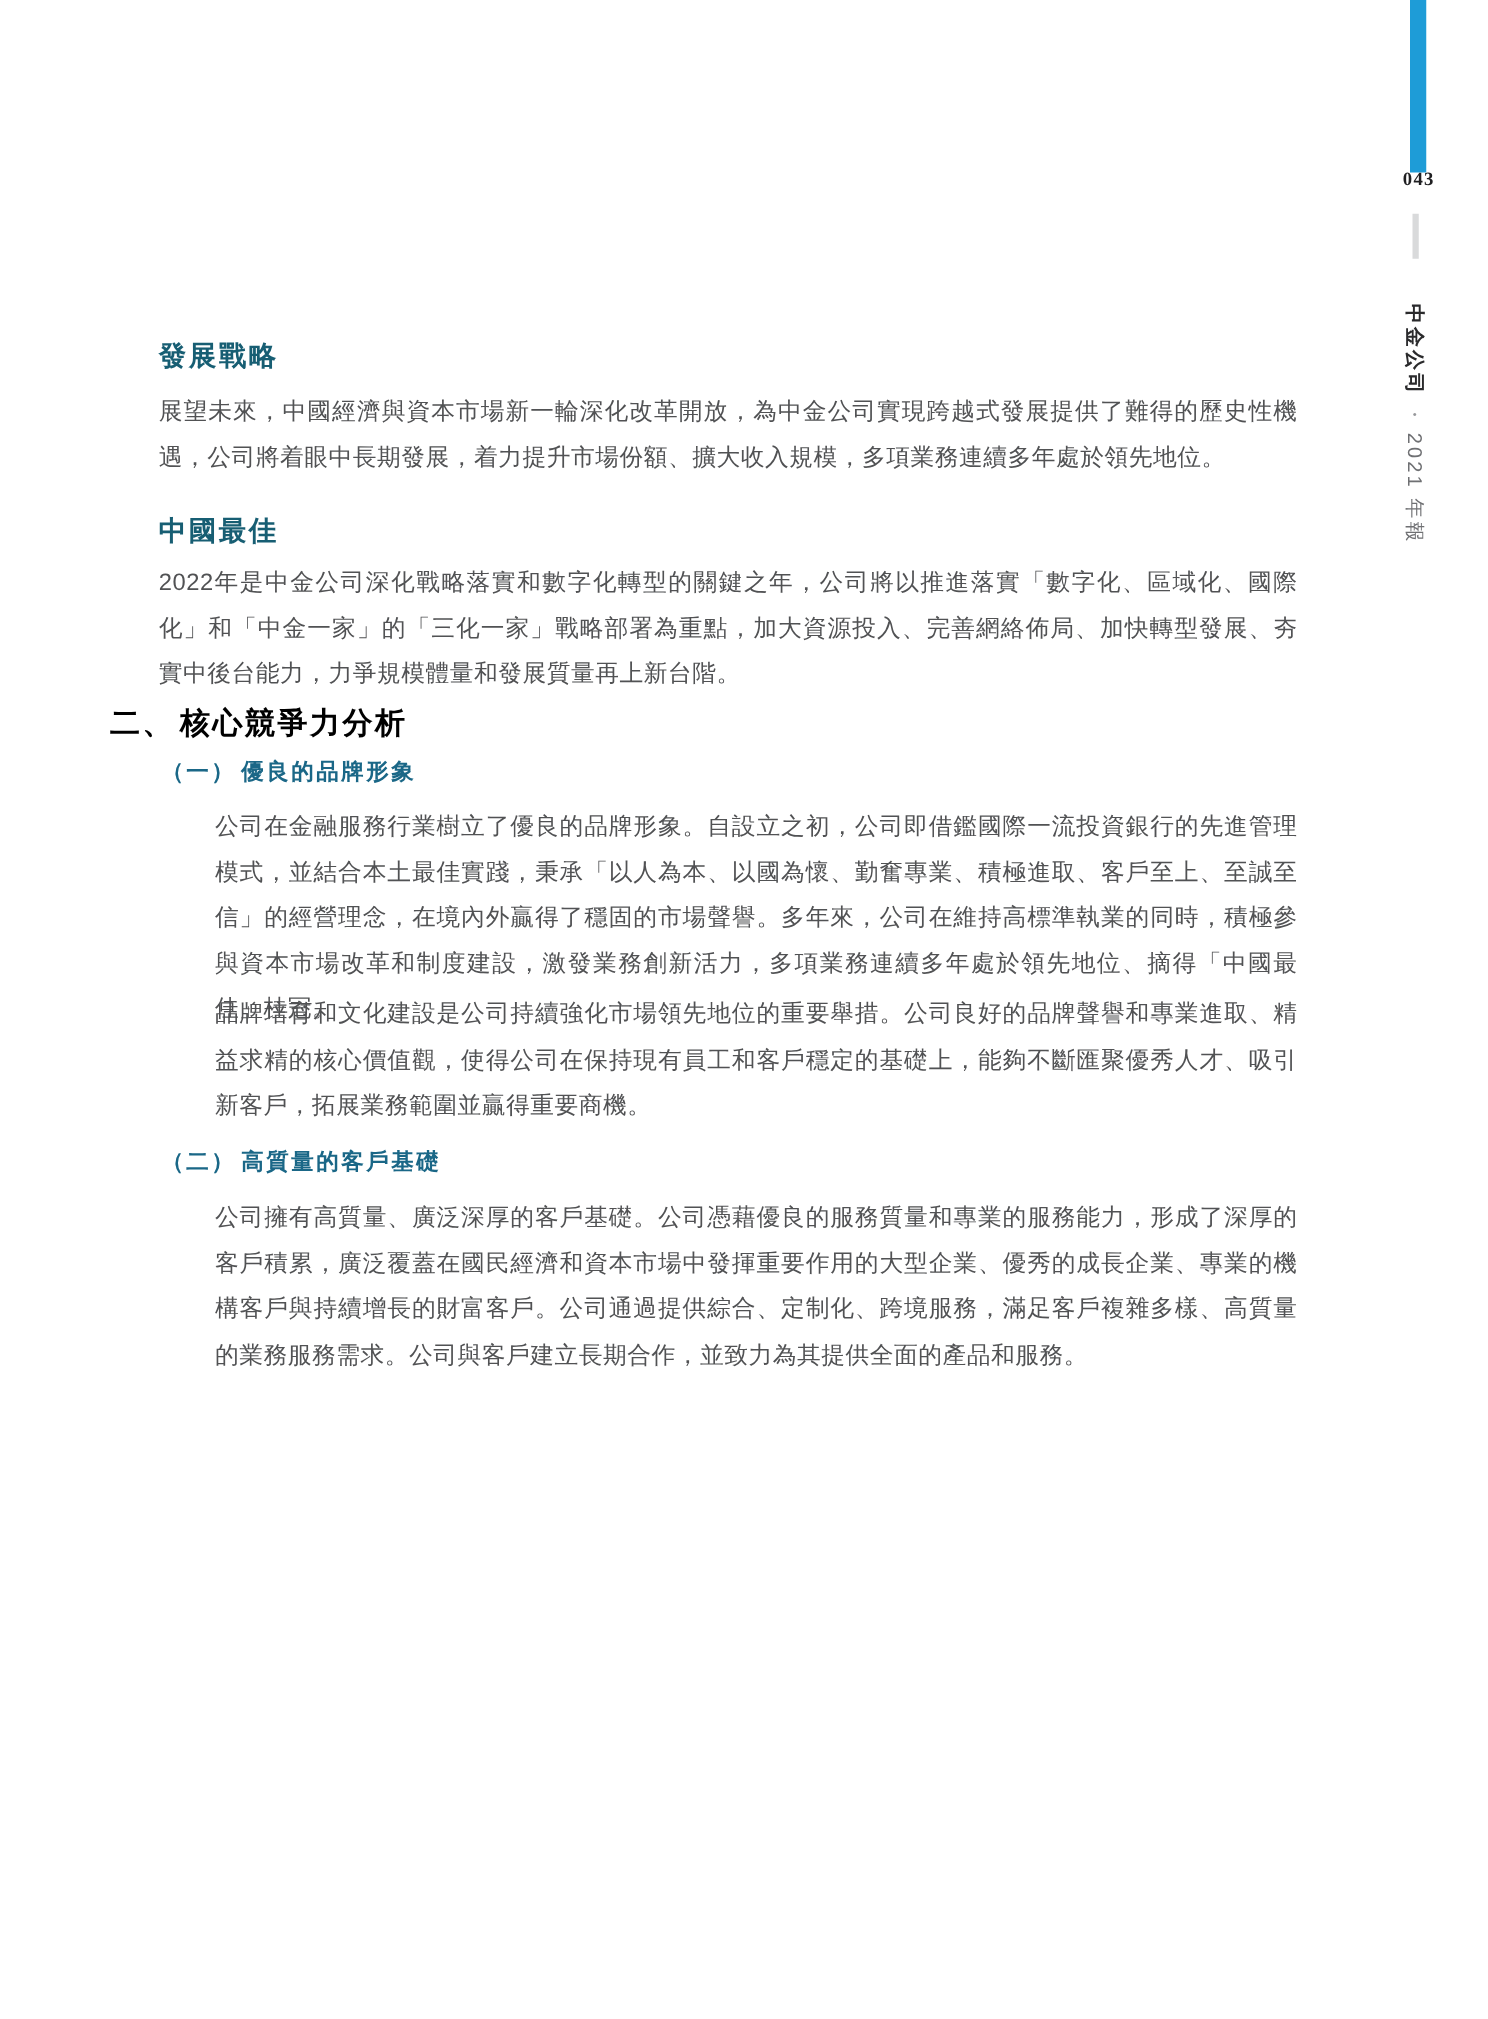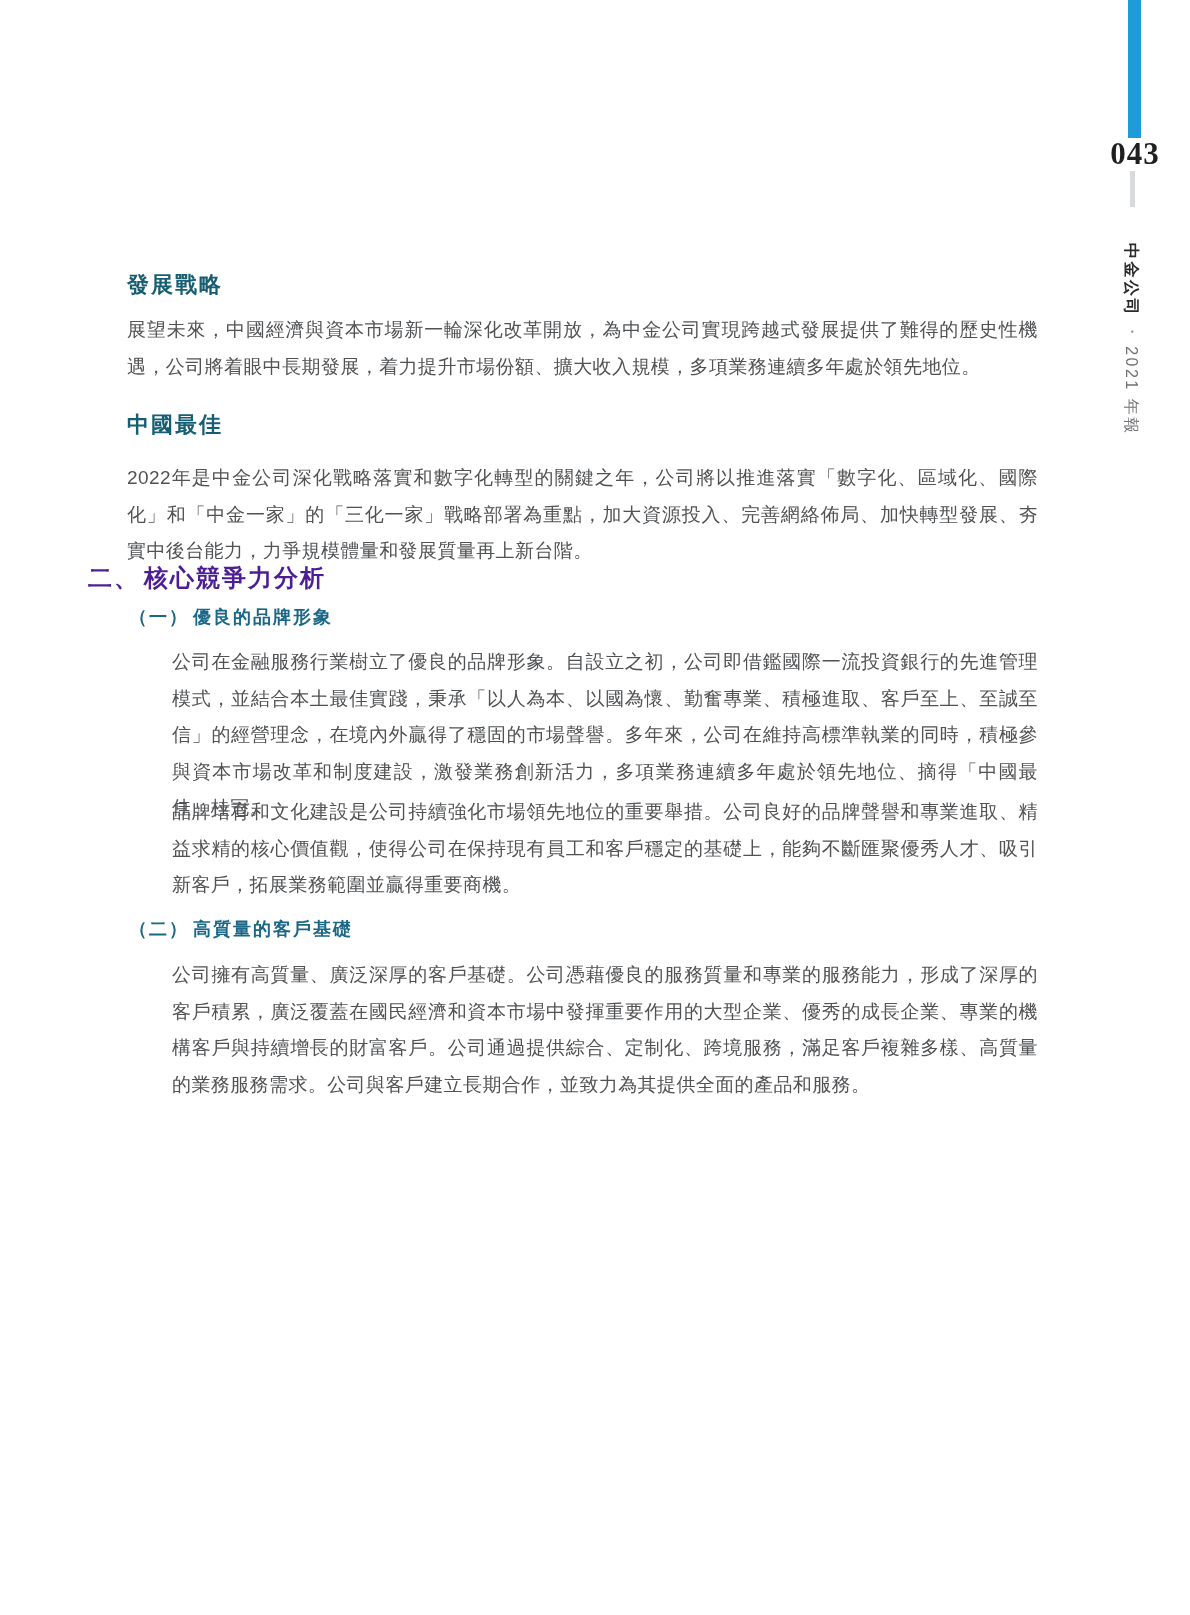--- a/index.html
+++ b/index.html
@@ -13,21 +13,21 @@
   }
   .accent-bar {
     position:absolute; left:1128px; top:0;
     width:13px; height:138px;
     background:#1E9CD7;
   }
   .page-number {
     position:absolute; left:1103px; top:136px; width:64px;
     text-align:center;
     font-family:"Liberation Serif", serif;
-    font-size:31px; font-weight:700; letter-spacing:1px;
+    font-size:15px; font-weight:700; letter-spacing:1px;
     color:#1f1f21;
   }
   .page-number-divider {
     position:absolute; left:1130px; top:171px;
     width:5px; height:36px;
     background:#d9dadb;
   }
   .spine {
     position:absolute; left:1141px; top:243px;
     transform:rotate(90deg); transform-origin:0 0;
@@ -39,21 +39,21 @@
   .spine-report { color:#6f7073; font-weight:400; }
 
   .h2 {
     position:absolute;
     font-size:22px; font-weight:700; letter-spacing:2px;
     color:#175E73;
   }
   .h1 {
     position:absolute;
     font-size:24px; font-weight:700; letter-spacing:2px;
-    color:#4c1d95;
+    color:#000000;
   }
   .h3 {
     position:absolute;
     font-size:18px; font-weight:700; letter-spacing:2px;
     color:#1A6787;
   }
   .h1 .lbl, .h3 .lbl { margin-right:4px; }
   .para {
     position:absolute;
     font-size:19px; line-height:36.5px;
@@ -73,21 +73,21 @@
   <div class="page-number">043</div>
   <div class="page-number-divider"></div>
   <div class="spine">
     <span class="spine-company">中金公司</span><span class="spine-bullet">•</span><span class="spine-report">2021 年報</span>
   </div>
 
   <div class="h2" style="left:127px; top:270px;">發展戰略</div>
   <div class="para wide" style="top:312px;">展望未來，中國經濟與資本市場新一輪深化改革開放，為中金公司實現跨越式發展提供了難得的歷史性機遇，公司將着眼中長期發展，着力提升市場份額、擴大收入規模，多項業務連續多年處於領先地位。</div>
 
   <div class="h2" style="left:127px; top:410px;">中國最佳</div>
-  <div class="para wide" style="top:449px;margin-top:11px;">2022年是中金公司深化戰略落實和數字化轉型的關鍵之年，公司將以推進落實「數字化、區域化、國際化」和「中金一家」的「三化一家」戰略部署為重點，加大資源投入、完善網絡佈局、加快轉型發展、夯實中後台能力，力爭規模體量和發展質量再上新台階。</div>
+  <div class="para wide" style="top:449px;">2022年是中金公司深化戰略落實和數字化轉型的關鍵之年，公司將以推進落實「數字化、區域化、國際化」和「中金一家」的「三化一家」戰略部署為重點，加大資源投入、完善網絡佈局、加快轉型發展、夯實中後台能力，力爭規模體量和發展質量再上新台階。</div>
 
   <div class="h1" style="left:88px; top:562px;">
     <span class="lbl">二、</span><span>核心競爭力分析</span>
   </div>
 
   <div class="h3" style="left:129px; top:605px;">
     <span class="lbl">（一）</span><span>優良的品牌形象</span>
   </div>
   <div class="para indent" style="top:794px;">品牌培育和文化建設是公司持續強化市場領先地位的重要舉措。公司良好的品牌聲譽和專業進取、精益求精的核心價值觀，使得公司在保持現有員工和客戶穩定的基礎上，能夠不斷匯聚優秀人才、吸引新客戶，拓展業務範圍並贏得重要商機。</div>
   <div class="para indent" style="top:644px;">公司在金融服務行業樹立了優良的品牌形象。自設立之初，公司即借鑑國際一流投資銀行的先進管理模式，並結合本土最佳實踐，秉承「以人為本、以國為懷、勤奮專業、積極進取、客戶至上、至誠至信」的經營理念，在境內外贏得了穩固的市場聲譽。多年來，公司在維持高標準執業的同時，積極參與資本市場改革和制度建設，激發業務創新活力，多項業務連續多年處於領先地位、摘得「中國最佳」桂冠。</div>

